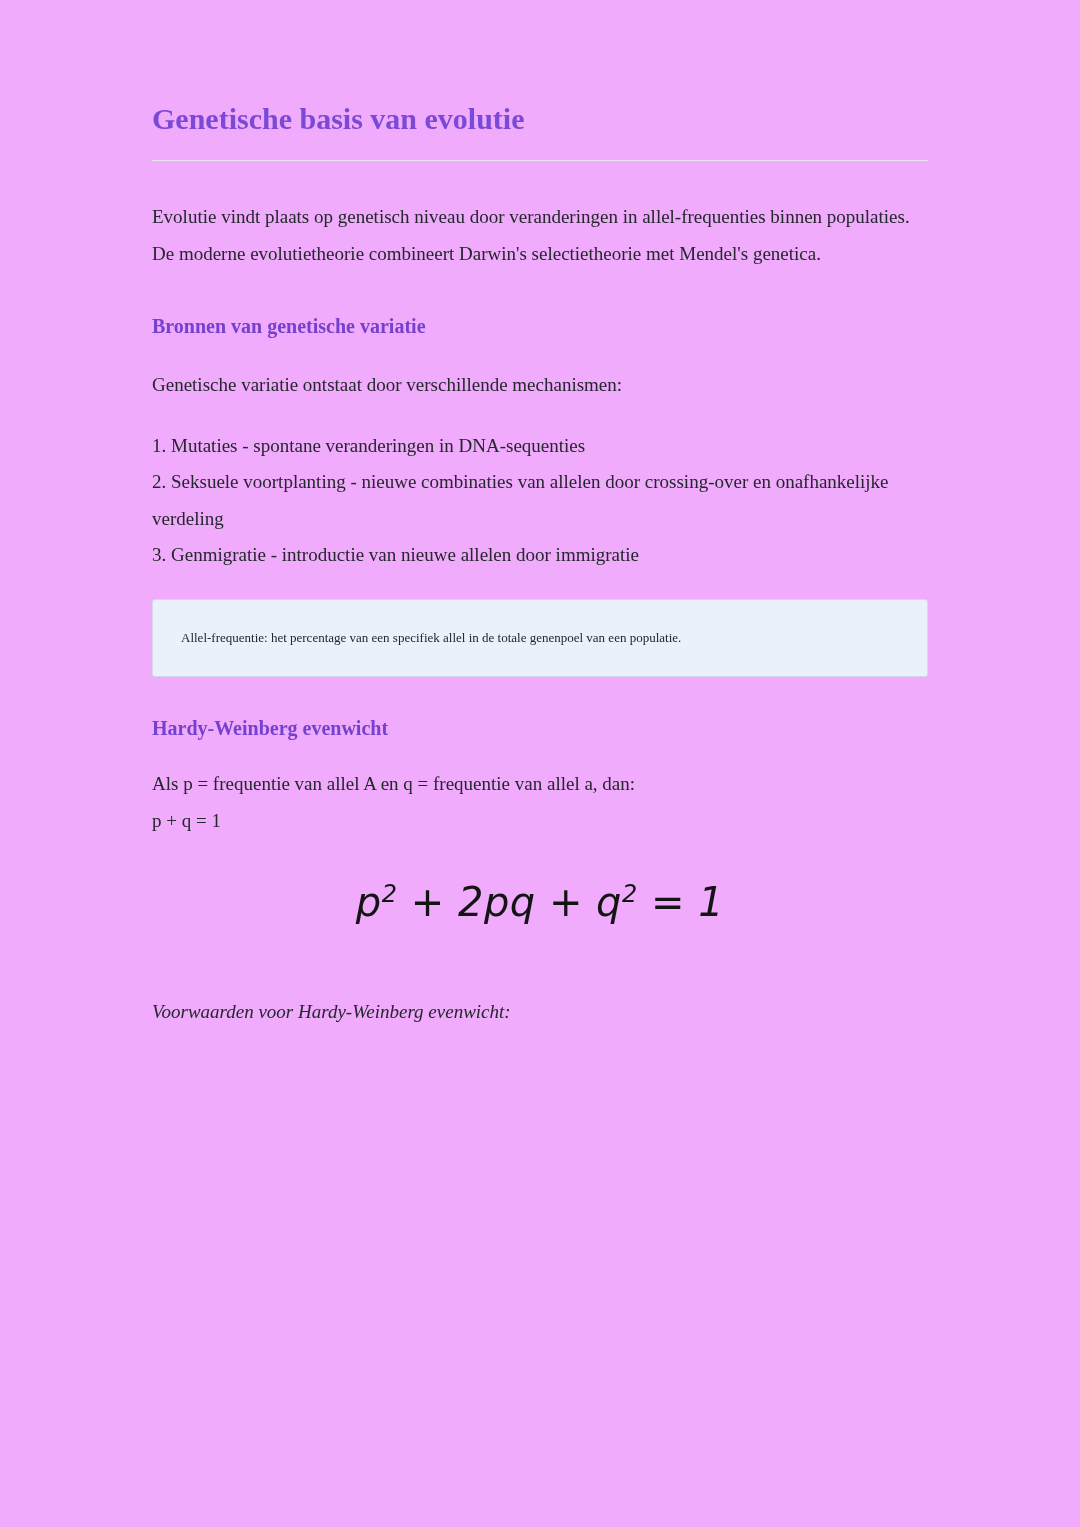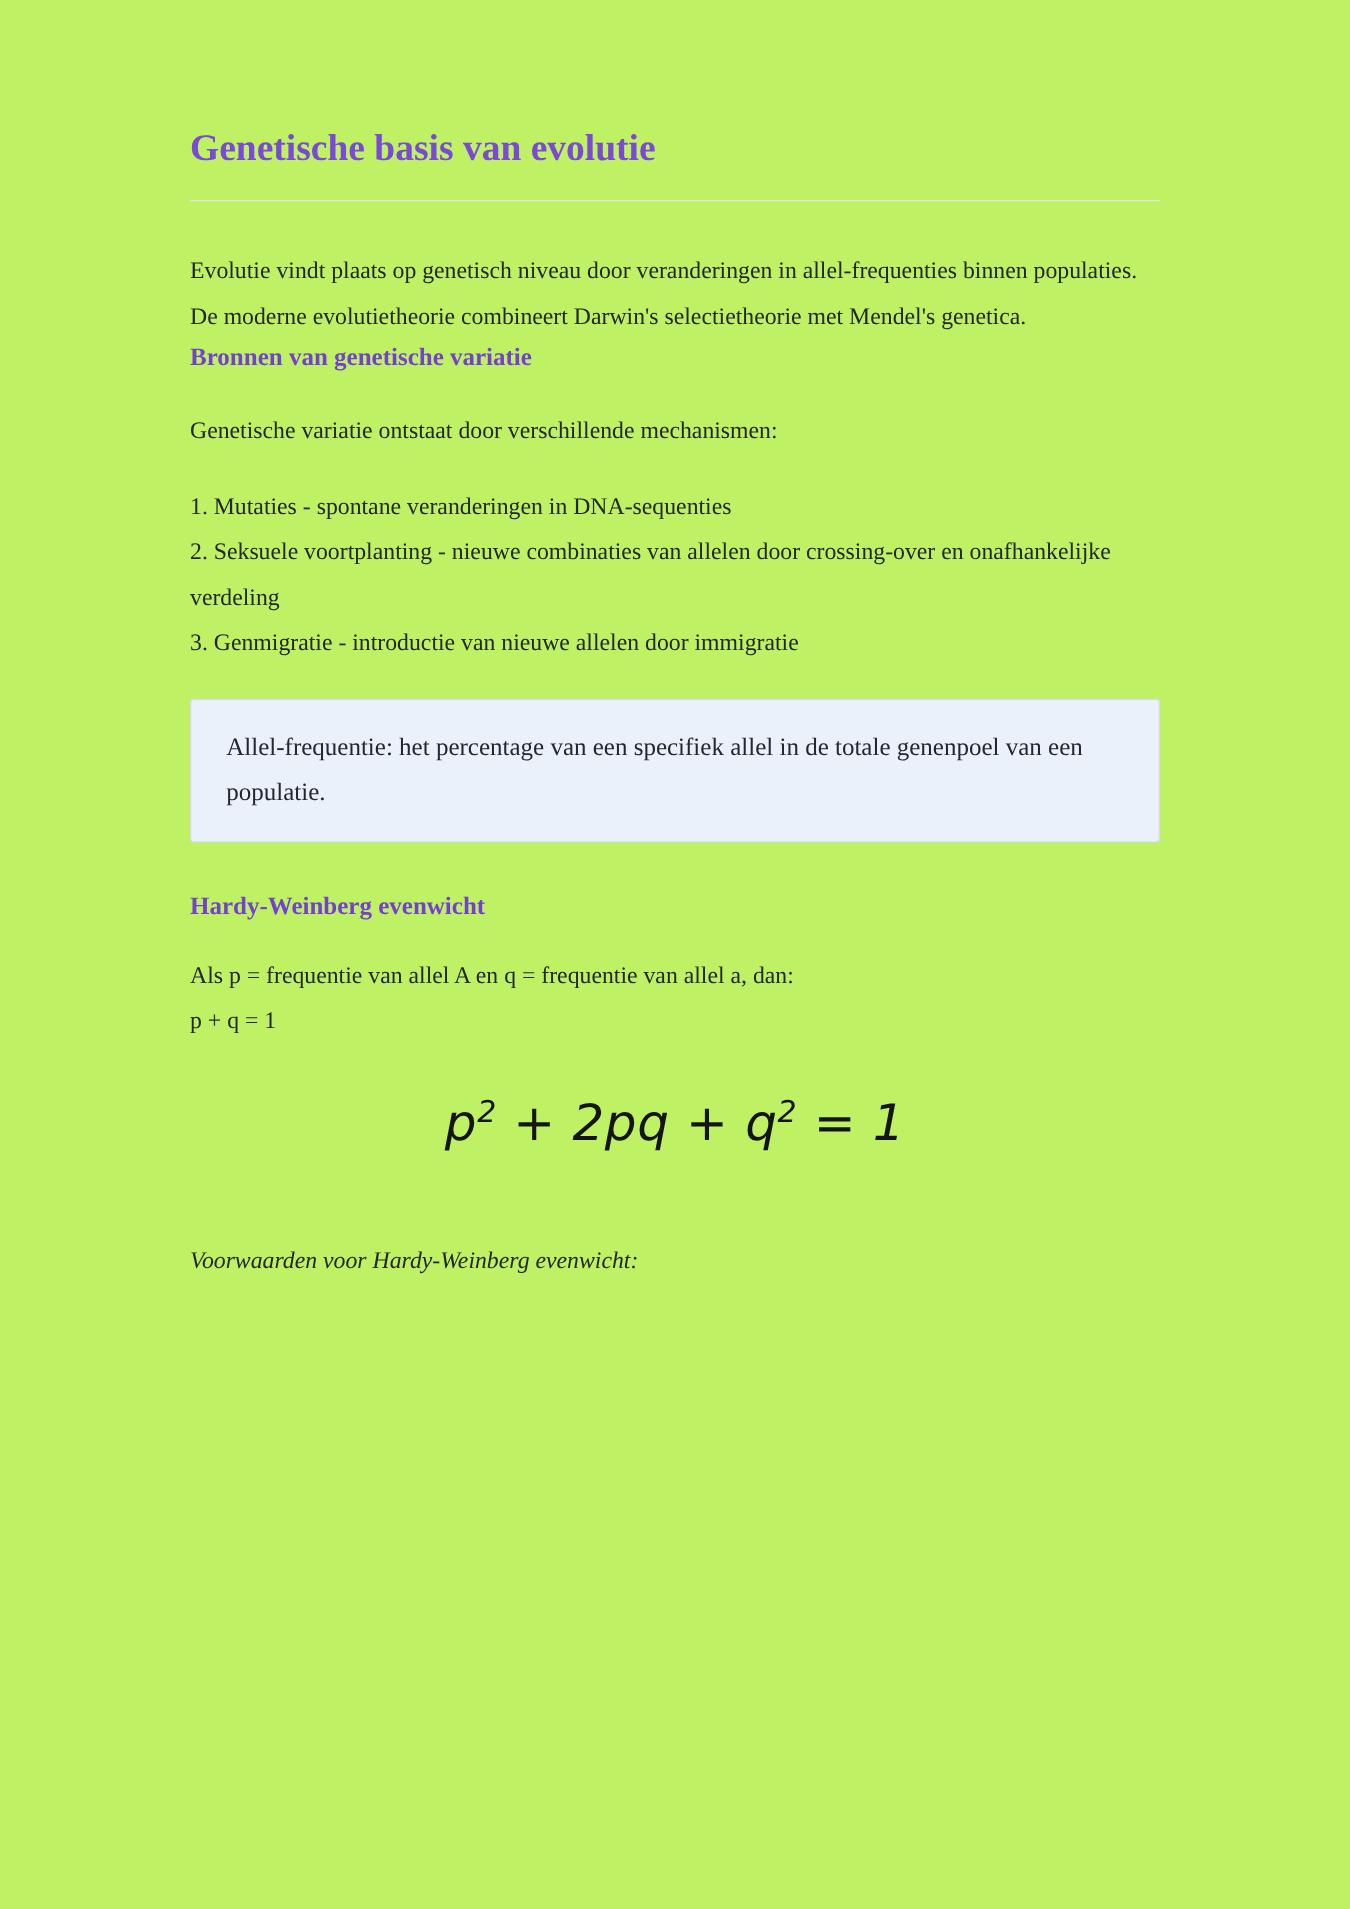--- a/index.html
+++ b/index.html
@@ -9,21 +9,21 @@
     --callout-bg:#eaf1fb;
     --callout-border:#d2dbe7;
     --divider:#e4e4e7;
   }
   *{margin:0;padding:0;box-sizing:border-box;}
   html,body{background:#ffffff;}
   .page{
     position:relative;
     width:1080px;
     height:1527px;
-    background:#bef264;
+    background:#f0abfc;
     overflow:hidden;
     font-family:"Liberation Serif","DejaVu Serif",serif;
     color:var(--body-text);
   }
   .content{
     width:776px;
     margin:0 auto;
     padding-top:100px;
   }
   h1{
@@ -42,31 +42,32 @@
   p,.line-block{
     font-size:19px;
     line-height:36.5px;
   }
   .after-divider{margin-top:38px;}
   h2{
     font-size:20px;
     line-height:28px;
     font-weight:700;
     color:var(--accent-heading);
+    margin-top:40px;
     margin-bottom:27px;
   }
   .gap24{margin-top:24px;}
   .callout{
     margin-top:25px;
     background:var(--callout-bg);
     border:1px solid var(--callout-border);
     border-radius:3px;
     padding:20px 28px;
   }
-  .callout p{font-size:20px;line-height:36.5px;}
+  .callout p{font-size:13px;line-height:36.5px;}
   .h-after-box{margin-top:37px;margin-bottom:20px;}
   sup{
     font-size:12px;
     line-height:0;
   }
   .equation{
     margin-top:35px;
     text-align:center;
     font-family:"DejaVu Sans","Liberation Sans",sans-serif;
     font-style:italic;

